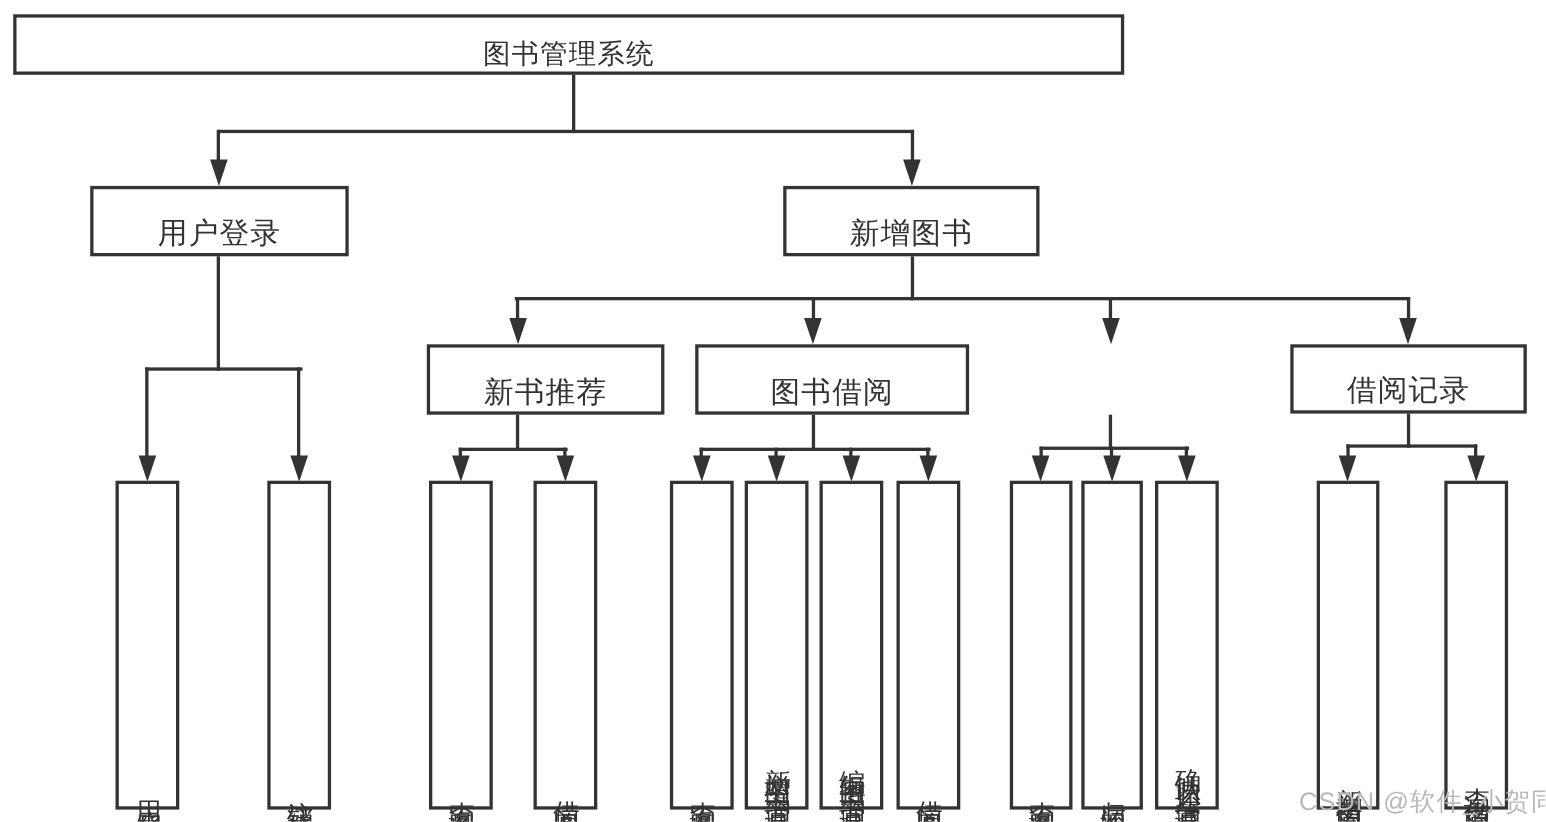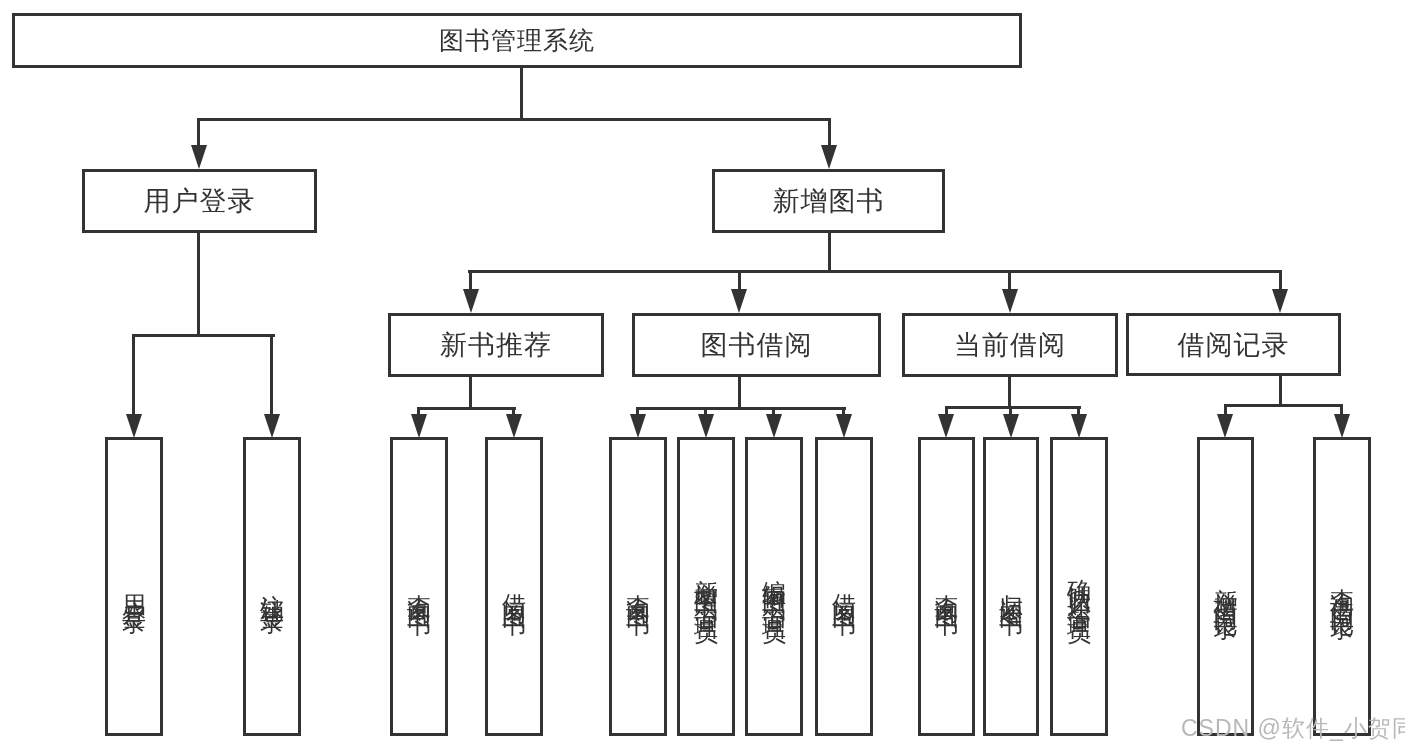--- a/index.html
+++ b/index.html
@@ -2,21 +2,21 @@
 <html><head>
 <meta charset="utf-8">
 <style>
   html,body{margin:0;padding:0;background:#fff;}
   .canvas{
     position:relative;width:1405px;height:747px;background:#fff;overflow:hidden;
     font-family:"Liberation Sans","DejaVu Sans",sans-serif;color:#333;
   }
   .box{
     position:absolute;box-sizing:border-box;border:3px solid #333;background:#fff;
-    display:flex;align-items:center;justify-content:center;text-align:center;
+    display:flex;align-items:flex-end;justify-content:center;text-align:center;
   }
   .box.hz{font-size:27px;letter-spacing:1px;}
   .box.root{font-size:25px;}
   .box.vt{font-size:24px;}
   .box.vt span{
     writing-mode:vertical-rl;text-orientation:mixed;letter-spacing:6px;line-height:1;
     white-space:nowrap;
   }
   .c-v{position:absolute;width:3px;background:#333;}
   .c-h{position:absolute;height:3px;background:#333;}
@@ -63,24 +63,21 @@
   <div class="c-a" style="left:1002px;top:289px;"></div>
   <div class="c-v" style="left:1279px;top:270px;height:22px;"></div>
   <div class="c-a" style="left:1272px;top:289px;"></div>
 
   <div class="box hz" style="left:363px;top:313px;width:216px;height:64px;margin-left:25px;">
     <span>新书推荐</span>
   </div>
   <div class="box hz" style="left:632px;top:313px;width:249px;height:64px;">
     <span>图书借阅</span>
   </div>
-  <div class="box hz" style="left:902px;top:313px;width:216px;height:64px;">
-    <span>当前借阅</span>
-  </div>
-  <div class="box hz" style="left:1126px;top:313px;width:215px;height:63px;">
+  <div class="box hz" style="left:1173px;top:313px;width:215px;height:63px;">
     <span>借阅记录</span>
   </div>
 
   <div class="c-v" style="left:469px;top:377px;height:33px;"></div>
   <div class="c-h" style="left:417px;top:407px;width:99px;"></div>
   <div class="c-v" style="left:417px;top:407px;height:9px;"></div>
   <div class="c-a" style="left:411px;top:414px;"></div>
   <div class="c-v" style="left:512px;top:407px;height:9px;"></div>
   <div class="c-a" style="left:506px;top:414px;"></div>
 

